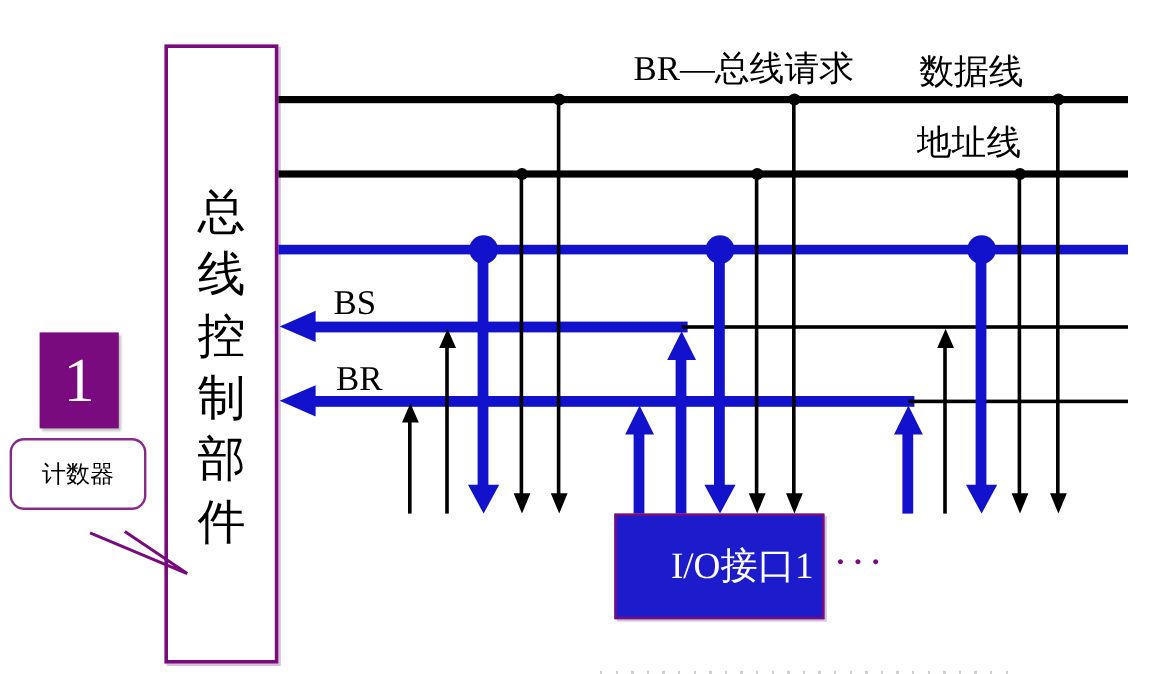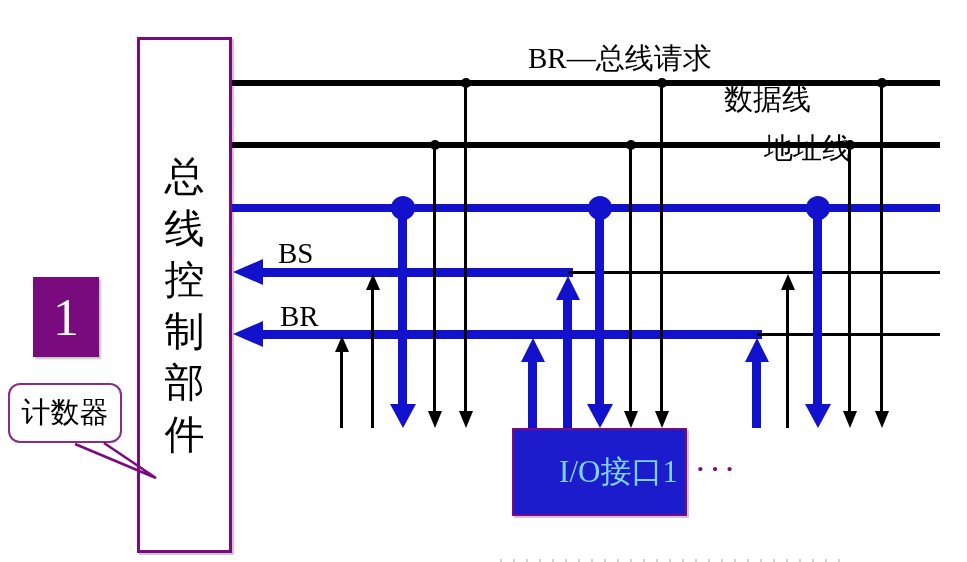--- a/index.html
+++ b/index.html
@@ -37,31 +37,31 @@
   .controller-text{
     position:absolute;left:137px;top:157px;width:95px;height:298px;
     display:flex;flex-direction:column;justify-content:space-between;align-items:center;
     font-size:40px;line-height:1;
   }
   .iobox{
     position:absolute;top:428px;height:88px;box-sizing:border-box;background:#fff;
     border:3px solid var(--purple);display:flex;align-items:center;justify-content:center;
     font-size:31px;white-space:nowrap;box-shadow:2px 2px 0 rgba(90,10,90,0.25);
   }
-  .iobox.hl{background:var(--boxblue);color:#7dd3fc;border-width:2px;padding-left:38px;}
+  .iobox.hl{background:var(--boxblue);color:#ffffff;border-width:2px;padding-left:38px;}
   .iobox .it{font-style:italic;}
   .badge{
     position:absolute;left:33px;top:277px;width:66px;height:80px;background:var(--purple);
     color:#fff;display:flex;align-items:center;justify-content:center;font-size:52px;
     box-shadow:2px 2px 2px rgba(0,0,0,0.25);
   }
   .callout{
-    position:absolute;left:8px;top:383px;width:114px;height:60px;box-sizing:border-box;
+    position:absolute;left:8px;top:365px;width:114px;height:60px;box-sizing:border-box;
     border:2.5px solid var(--callout);border-radius:12px;background:#fff;
-    display:flex;align-items:center;justify-content:center;font-size:29px;
+    display:flex;align-items:center;justify-content:center;font-size:20px;
   }
   .ellipsis{
     position:absolute;left:692px;top:456px;width:52px;text-align:center;
     color:var(--purple);font-size:26px;font-weight:bold;letter-spacing:6px;line-height:1;
   }
   .remnant{
     position:absolute;left:500px;top:559px;width:340px;height:3px;opacity:.45;
     background:repeating-linear-gradient(90deg,#999 0 2px,transparent 2px 13px);
   }
 </style>
@@ -81,24 +81,24 @@
   </div>
 
   <div class="badge">1</div>
   <div class="callout">计数器</div>
   <svg class="abs" style="left:60px;top:438px;" width="110" height="48" viewBox="0 0 110 48">
     <path d="M15 6 L96 40 L44 5" fill="none" stroke="#7a0b7e" stroke-width="2.5"></path>
   </svg>
 
   <div class="lbl" style="left:528px;top:43px;">BR—总线请求</div>
 
-  <div class="lbl" style="left:724px;top:45px;margin-top:39px;">数据线</div>
+  <div class="lbl" style="left:766px;top:45px;">数据线</div>
   <div class="h" style="left:232px;top:80px;width:708px;height:6px;"></div>
 
-  <div class="lbl" style="left:764px;top:104px;margin-top:29px;">地址线</div>
+  <div class="lbl" style="left:764px;top:104px;">地址线</div>
   <div class="h" style="left:232px;top:142px;width:708px;height:6px;"></div>
 
   <div class="h blue" style="left:232px;top:204px;width:708px;height:8px;"></div>
 
   <div class="lbl" style="left:278px;top:238px;text-align:center;">BS</div>
   <div class="tri left-blue" style="left:233px;top:259px;"></div>
   <div class="h blue" style="left:260px;top:268px;width:313px;height:9px;"></div>
   <div class="h" style="left:568px;top:271px;width:372px;height:3px;"></div>
 
   <div class="lbl" style="left:280px;top:301px;">BR</div>

